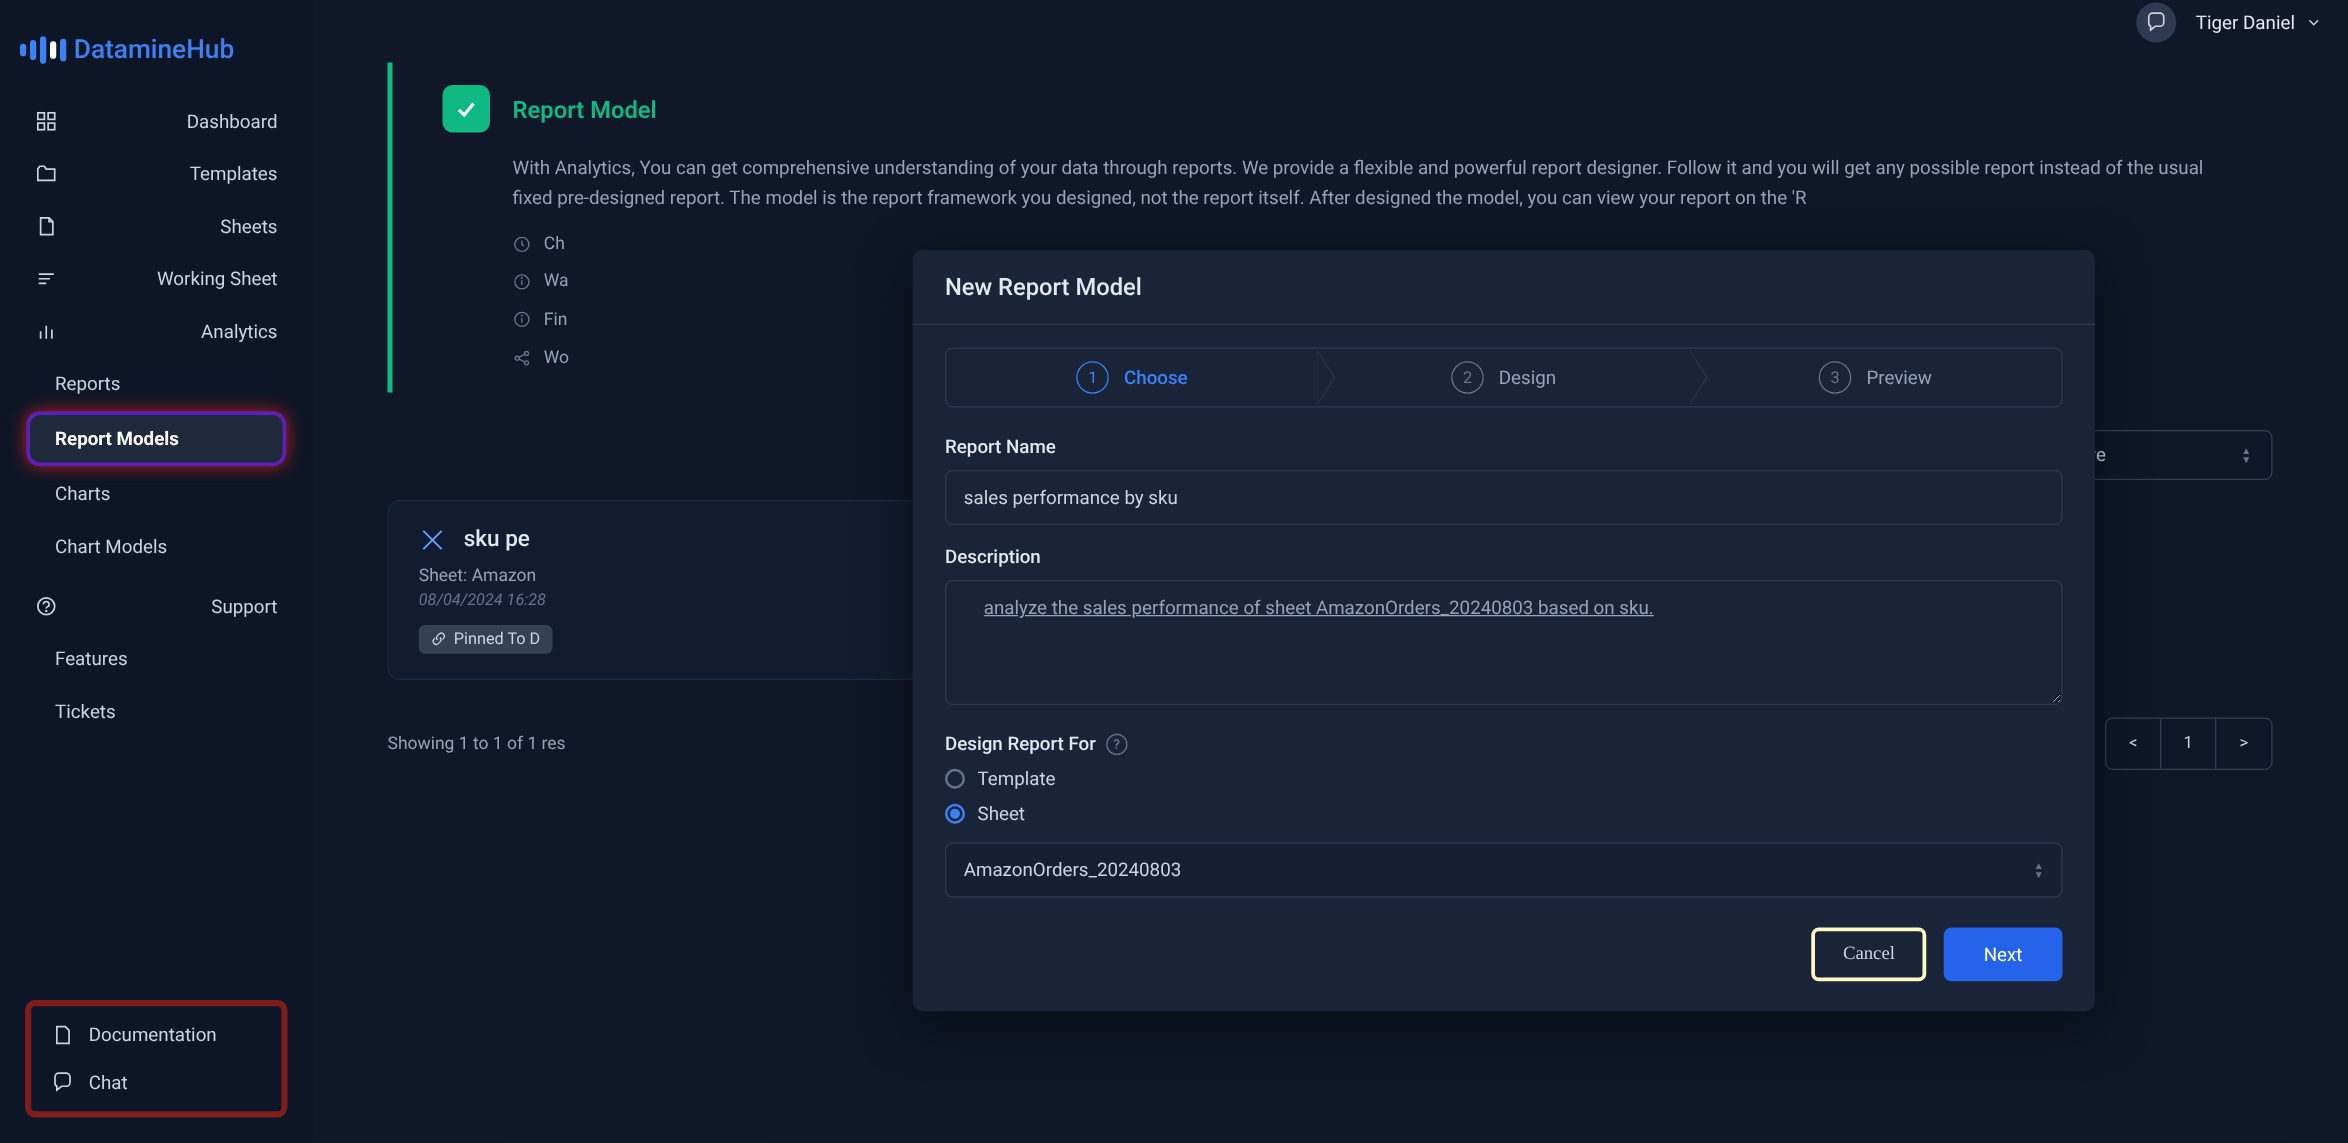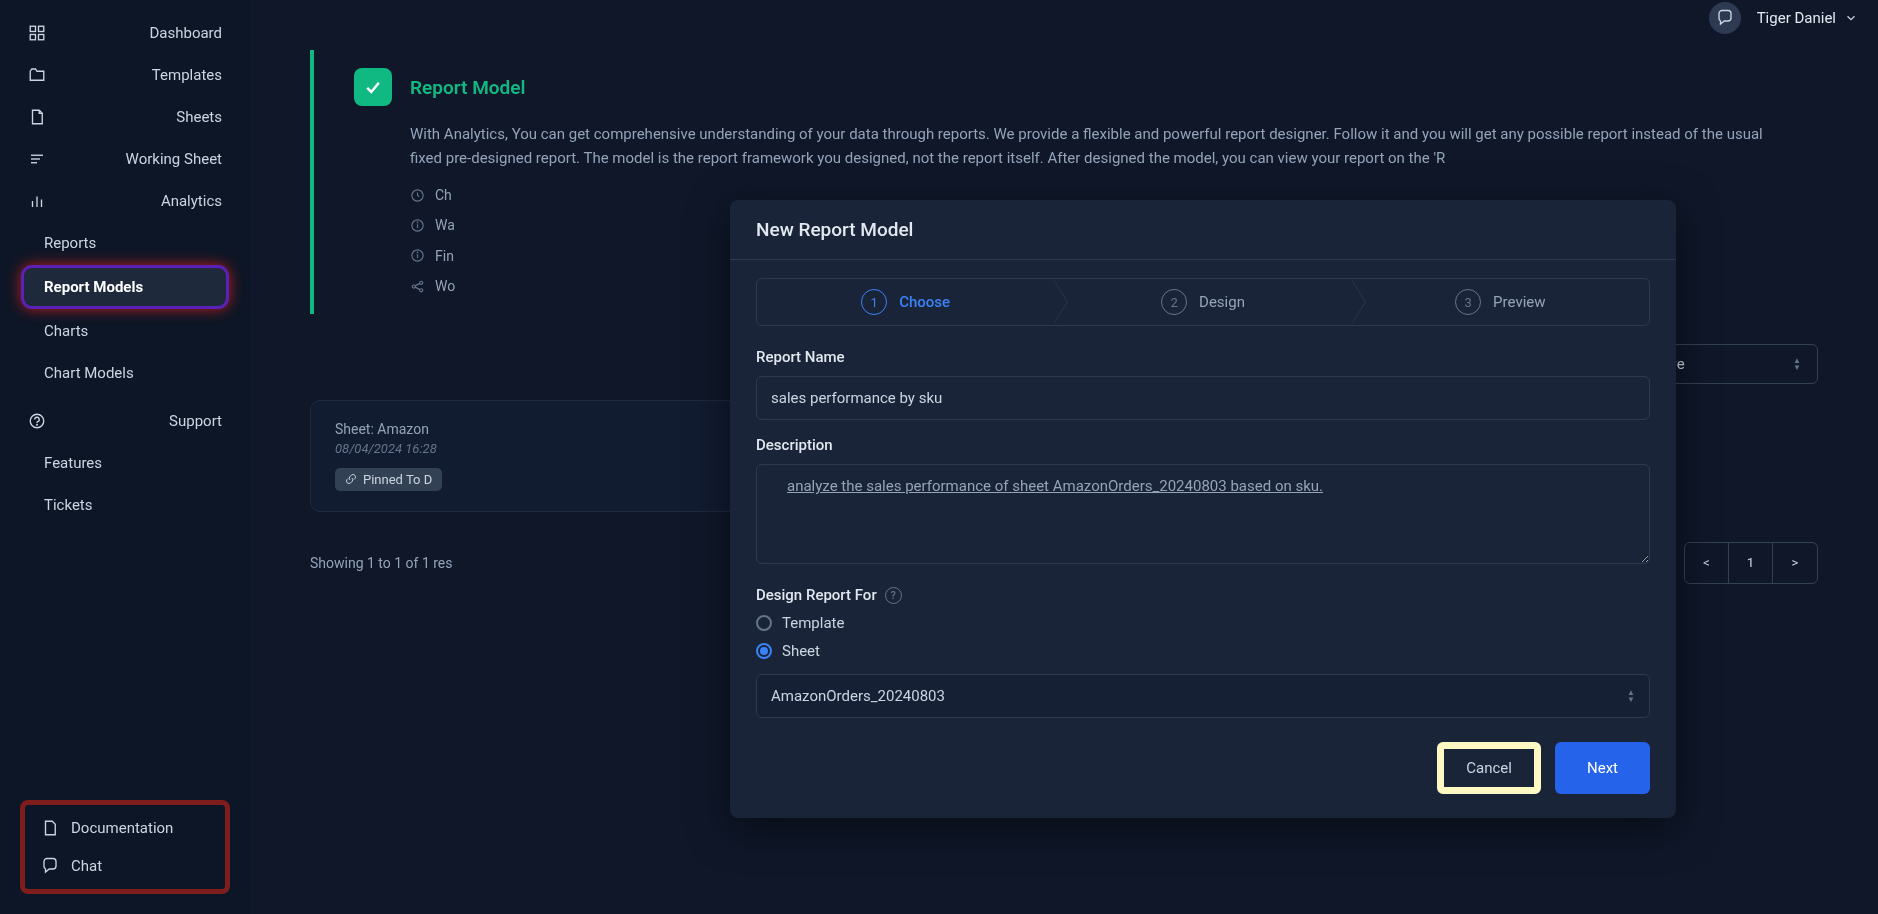--- a/index.html
+++ b/index.html
@@ -66,29 +66,39 @@
 .form-label { color: #e2e8f0; font-size: 15px; font-weight: 500; margin-bottom: 10px; display: flex; align-items: center; gap: 8px; }
 .form-input { width: 100%; background: transparent; border: 1px solid #2d3a52; border-radius: 6px; padding: 12px 14px; color: #cbd5e1; font-size: 15px; margin-bottom: 16px; }
 .form-textarea { width: 100%; background: transparent; border: 1px solid #2d3a52; border-radius: 6px; padding: 12px 30px; color: #94a3b8; font-size: 15px; min-height: 100px; resize: vertical; margin-bottom: 18px; text-decoration: underline; }
 .radio-group { display: flex; flex-direction: column; gap: 10px; margin-bottom: 14px; margin-top: 6px; }
 .radio-row { display: flex; align-items: center; gap: 10px; font-size: 15px; cursor: pointer; }
 .radio { width: 16px; height: 16px; border-radius: 50%; border: 2px solid #64748b; position: relative; }
 .radio.checked { border-color: #3b82f6; }
 .radio.checked::after { content: ""; position: absolute; top: 2px; left: 2px; width: 8px; height: 8px; background: #3b82f6; border-radius: 50%; }
 .dropdown { width: 100%; background: #152035; border: 1px solid #2d3a52; border-radius: 6px; padding: 12px 14px; color: #cbd5e1; font-size: 15px; display: flex; justify-content: space-between; align-items: center; }
 .modal-footer { display: flex; justify-content: flex-end; gap: 14px; margin-top: 24px; }
-.btn-cancel { background: transparent; border: 7px solid #fef9c3; color: #cbd5e1; padding: 10px 22px; border-radius: 6px; font-size: 15px; cursor: pointer; }
+.btn-cancel { background: transparent; border: 3px solid #fef9c3; color: #cbd5e1; padding: 10px 22px; border-radius: 6px; font-size: 15px; cursor: pointer; font-family: Liberation Serif, serif; }
 .btn-next { background: #2563eb; border: none; color: #fff; padding: 10px 32px; border-radius: 6px; font-size: 15px; cursor: pointer; }
 .help-circle { width: 17px; height: 17px; border: 1.3px solid #64748b; border-radius: 50%; display: inline-flex; align-items: center; justify-content: center; font-size: 11px; color: #64748b; }
 .updown { display: flex; flex-direction: column; font-size: 8px; line-height: 7px; color: #64748b; }
 </style>
 </head>
 <body>
 
 <div class="sidebar">
+  <div class="logo">
+    <div class="logo-bars">
+      <div class="logo-bar" style="height:10px"></div>
+      <div class="logo-bar" style="height:16px"></div>
+      <div class="logo-bar" style="height:22px"></div>
+      <div class="logo-bar" style="height:14px;background:#fff"></div>
+      <div class="logo-bar" style="height:18px"></div>
+    </div>
+    <span class="logo-text">DatamineHub</span>
+  </div>
 
   <div class="nav-section">
     <div class="nav-item">
       <svg class="nav-icon" viewBox="0 0 24 24">
           <rect x="3" y="3" width="7" height="7"></rect>
           <rect x="14" y="3" width="7" height="7"></rect>
           <rect x="3" y="14" width="7" height="7"></rect>
           <rect x="14" y="14" width="7" height="7"></rect>
         </svg>
       <span>Dashboard</span>
@@ -245,20 +255,26 @@
       <div class="status-select">
         <span>active</span>
         <span class="updown">
             <span>▲</span>
             <span>▼</span>
           </span>
       </div>
     </div>
 
     <div class="card">
+      <div class="card-header">
+        <svg class="card-icon" viewBox="0 0 24 24" fill="none" stroke-width="1.6">
+            <path d="M4 20L20 4M4 4l16 16" stroke="#60a5fa"></path>
+          </svg>
+        <span class="card-title">sku pe</span>
+      </div>
       <div class="card-sub">Sheet: Amazon</div>
       <div class="card-date">08/04/2024 16:28</div>
       <div class="pinned-badge">
         <svg width="12" height="12" viewBox="0 0 24 24" fill="none" stroke="#cbd5e1" stroke-width="2">
             <path d="M10 14a5 5 0 0 1 0-7l3-3a5 5 0 0 1 7 7l-2 2M14 10a5 5 0 0 1 0 7l-3 3a5 5 0 0 1-7-7l2-2"></path>
           </svg>
         <span>Pinned To D</span>
       </div>
     </div>
 

